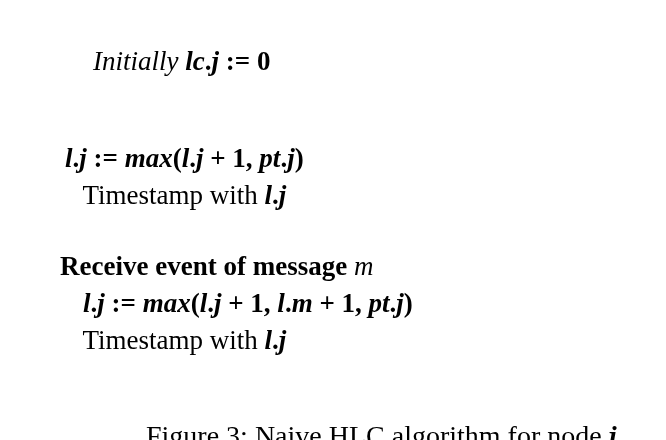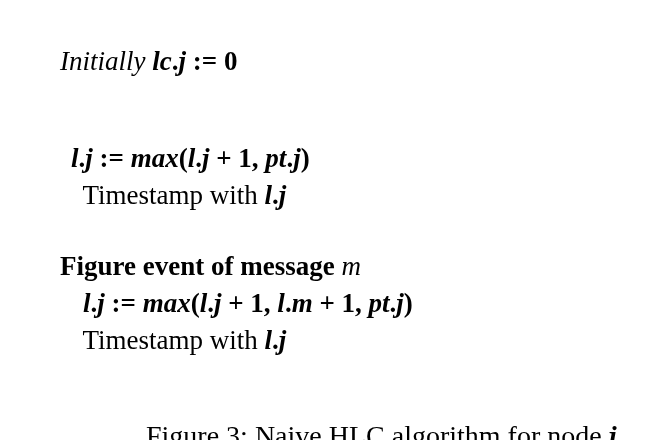--- a/index.html
+++ b/index.html
@@ -20,20 +20,21 @@
     position: absolute;
     font-size: 27px;
     line-height: 34px;
     white-space: pre;
   }
   .heading {
     font-weight: bold;
   }
   .text-italic {
     font-style: italic;
+    margin-left: 33px;
   }
   .math {
     font-style: normal;
     font-weight: bold;
   }
   .math i {
     font-style: italic;
     font-family: "Liberation Serif", "DejaVu Serif", serif;
   }
   .caption {
@@ -43,30 +44,30 @@
 </head>
 <body>
 
 <div id="page">
 
   <div class="line" style="top:10px; left:33px;">
     <span class="text-italic">Initially </span><span class="math"><i>lc</i>.<i>j</i> := 0</span>
   </div>
 
 
-  <div class="line" style="top:107px; left:44px;">
+  <div class="line" style="top:107px; left:38px;">
     <span class="math"><i>l</i>.<i>j</i> := <i>max</i>(<i>l</i>.<i>j</i> + 1, <i>pt</i>.<i>j</i>)</span>
   </div>
 
   <div class="line" style="top:144px; left:56px;">
     <span>Timestamp with </span><span class="math"><i>l</i>.<i>j</i></span>
   </div>
 
   <div class="line heading" style="top:215px; left:33px;">
-    <span>Figure event of message </span><span class="math" style="font-weight:normal;"><i>m</i></span>
+    <span>Receive event of message </span><span class="math" style="font-weight:normal;"><i>m</i></span>
   </div>
 
   <div class="line" style="top:252px; left:56px;text-align:right;">
     <span class="math"><i>l</i>.<i>j</i> := <i>max</i>(<i>l</i>.<i>j</i> + 1, <i>l</i>.<i>m</i> + 1, <i>pt</i>.<i>j</i>)</span>
   </div>
 
   <div class="line" style="top:289px; left:56px;">
     <span>Timestamp with </span><span class="math"><i>l</i>.<i>j</i></span>
   </div>
 

